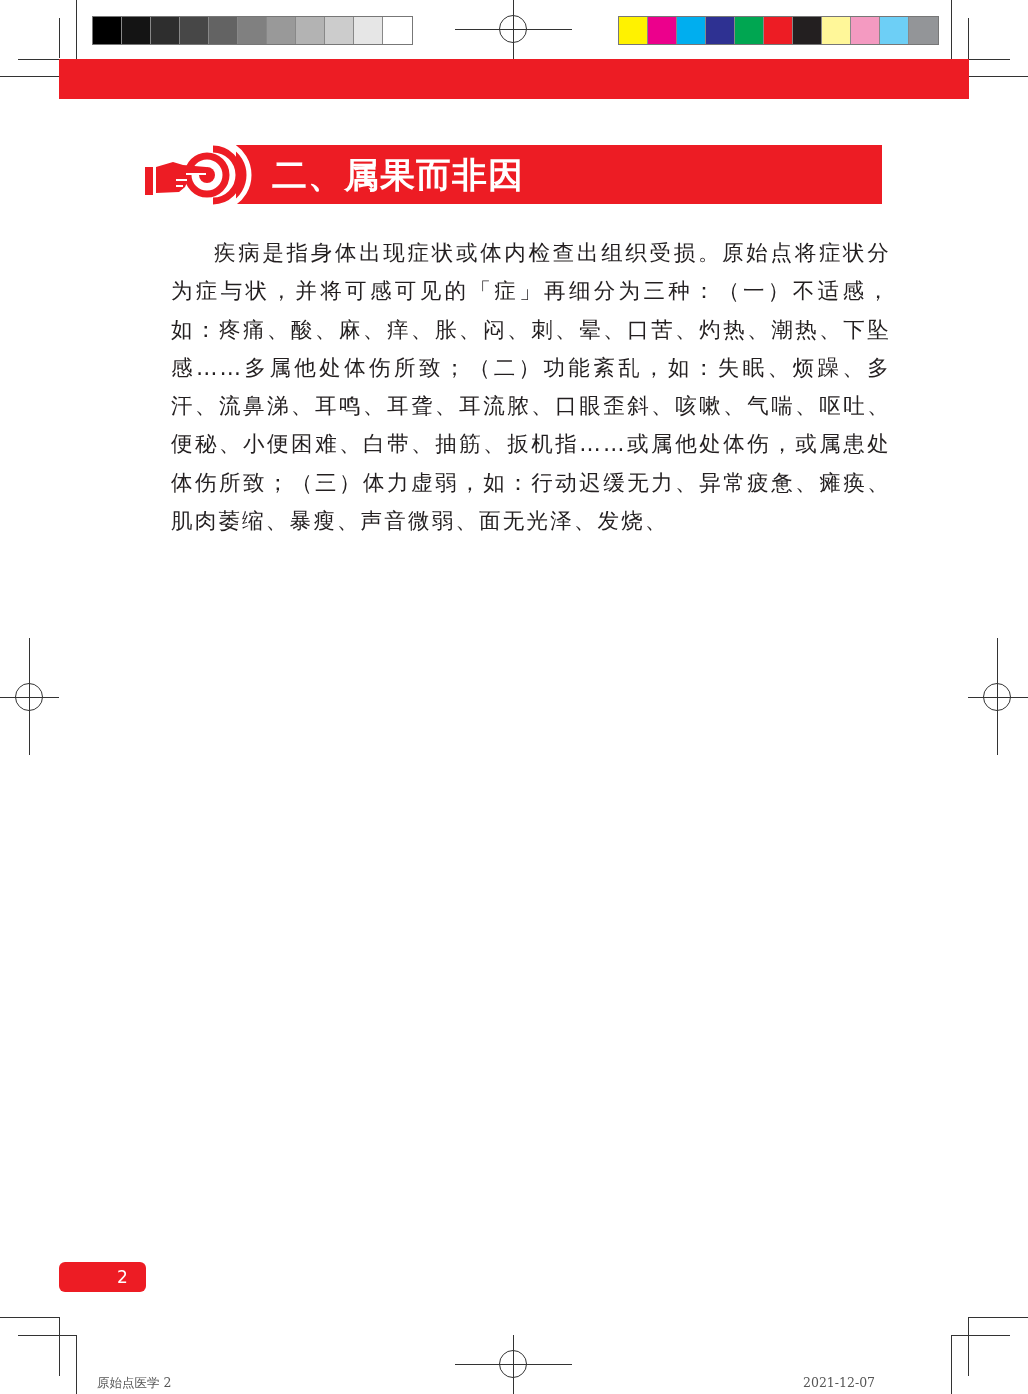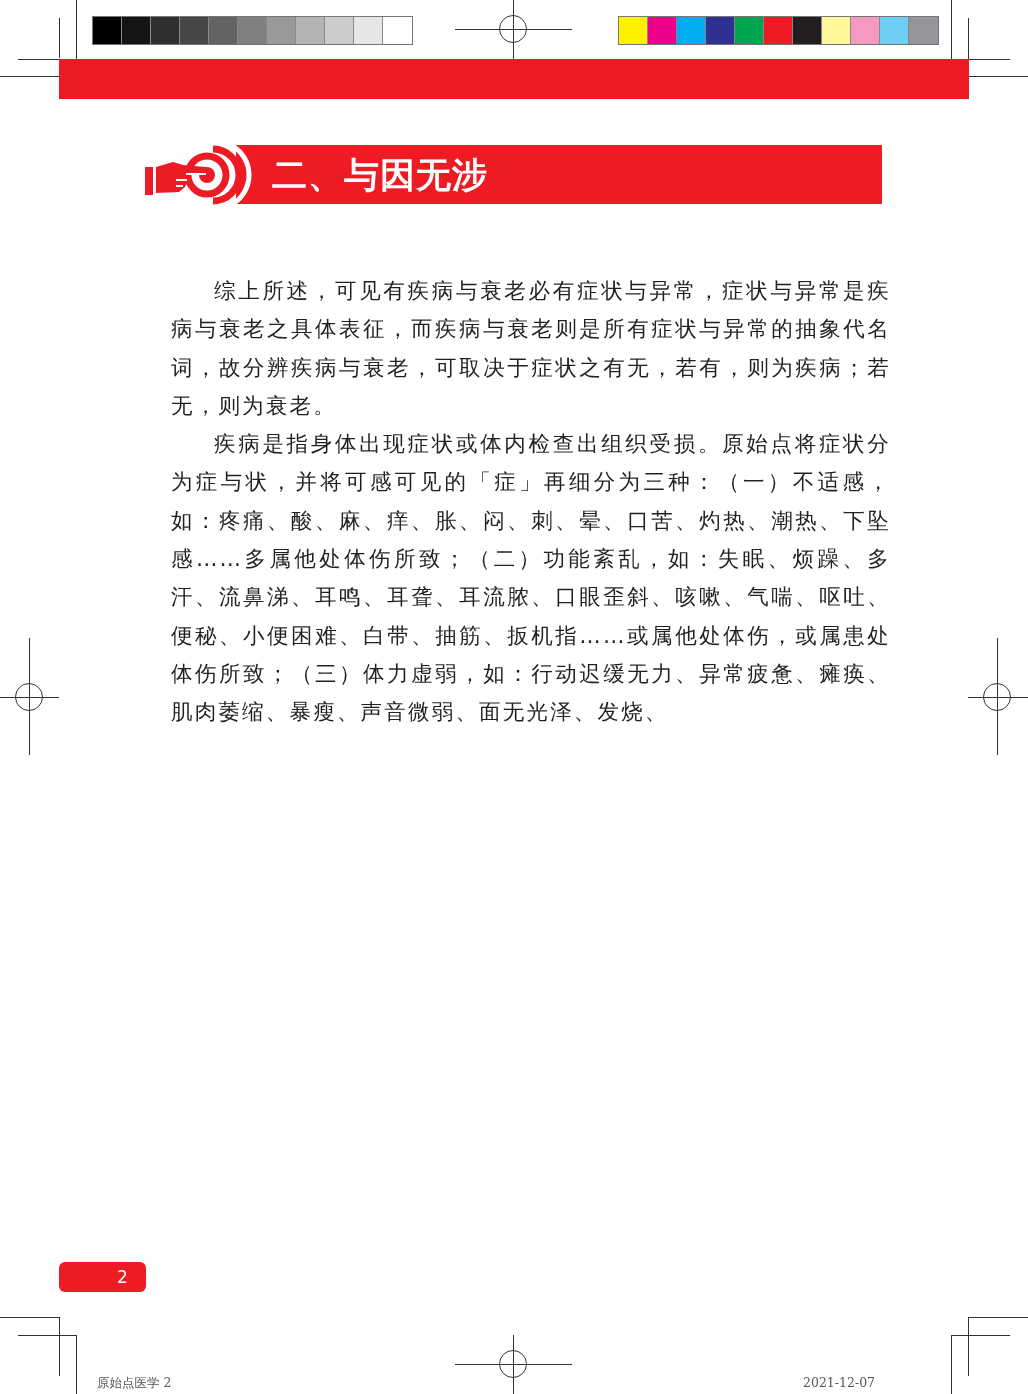--- a/index.html
+++ b/index.html
@@ -115,23 +115,22 @@
     <circle cx="64" cy="30" r="8" fill="#ed1c24"></circle>
 
     <rect x="2" y="22" width="8" height="28" fill="#ed1c24"></rect>
     <path d="M13 22 L30 17 L40 20 L63 22 L64 28 L44 29 L46 33 L42 42 L36 47 L13 48 Z" fill="#ed1c24"></path>
     <path d="M43 29 L63 29" stroke="#ffffff" stroke-width="2"></path>
     <path d="M33 35 L44 35 M33 41 L40 41" stroke="#ffffff" stroke-width="2"></path>
 
     <rect x="93" y="0" width="19" height="59" fill="#ed1c24"></rect>
     <path d="M88 0 A34 34 0 0 1 88 60" fill="none" stroke="#ffffff" stroke-width="5"></path>
   </svg>
-  <div class="heading-title">二、与因无涉</div>
+  <div class="heading-title">二、属果而非因</div>
 </div>
 
 <div class="body-text" style="top:234px;">
-  <p class="para" style="margin-top:38px;">综上所述，可见有疾病与衰老必有症状与异常，症状与异常是疾病与衰老之具体表征，而疾病与衰老则是所有症状与异常的抽象代名词，故分辨疾病与衰老，可取决于症状之有无，若有，则为疾病；若无，则为衰老。</p>
   <p class="para" style="">疾病是指身体出现症状或体内检查出组织受损。原始点将症状分为症与状，并将可感可见的「症」再细分为三种：（一）不适感，如：疼痛、酸、麻、痒、胀、闷、刺、晕、口苦、灼热、潮热、下坠感……多属他处体伤所致；（二）功能紊乱，如：失眠、烦躁、多汗、流鼻涕、耳鸣、耳聋、耳流脓、口眼歪斜、咳嗽、气喘、呕吐、便秘、小便困难、白带、抽筋、扳机指……或属他处体伤，或属患处体伤所致；（三）体力虚弱，如：行动迟缓无力、异常疲惫、瘫痪、肌肉萎缩、暴瘦、声音微弱、面无光泽、发烧、</p>
 </div>
 
 <div class="page-badge">2</div>
 <div class="footer-text" style="left:97px;">原始点医学 2</div>
 <div class="footer-text" style="left:803px;">2021-12-07</div>
 
 </body></html>

